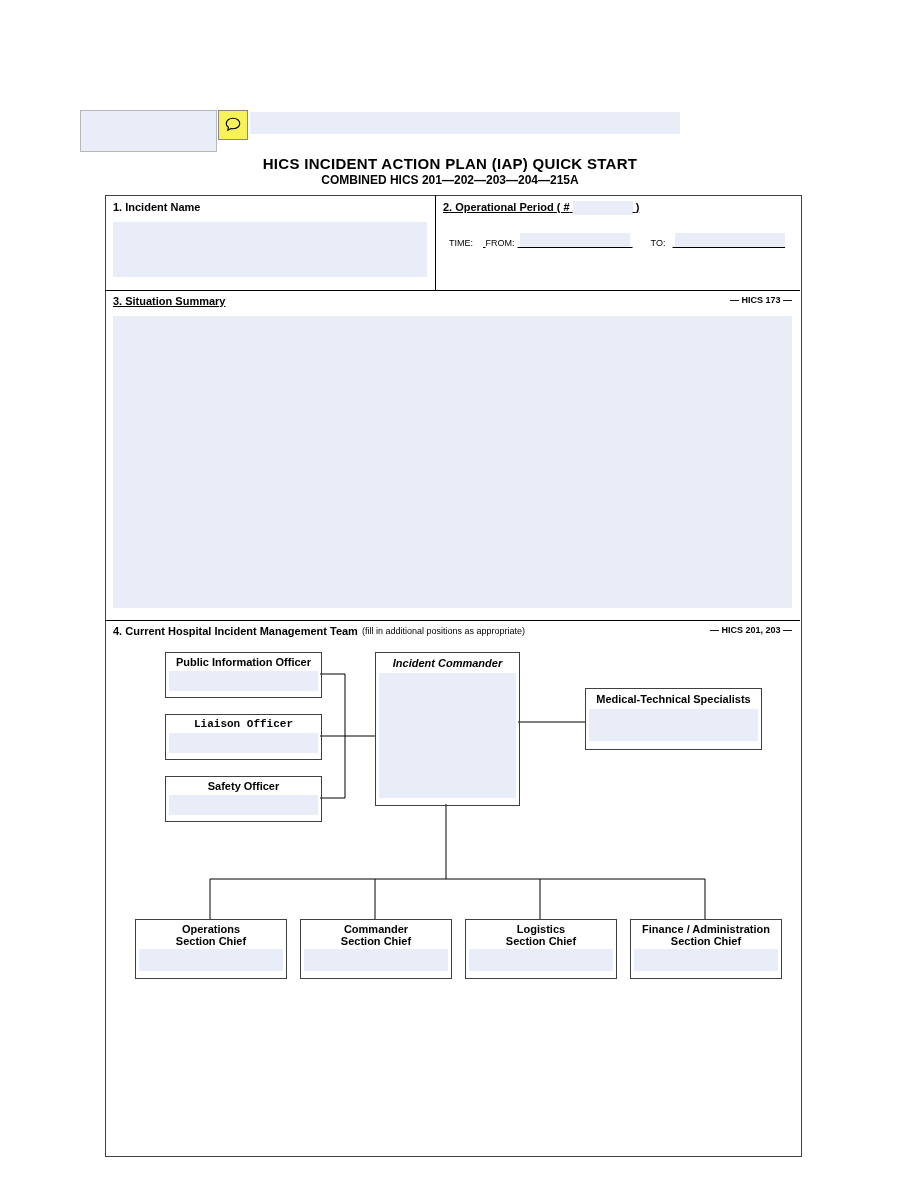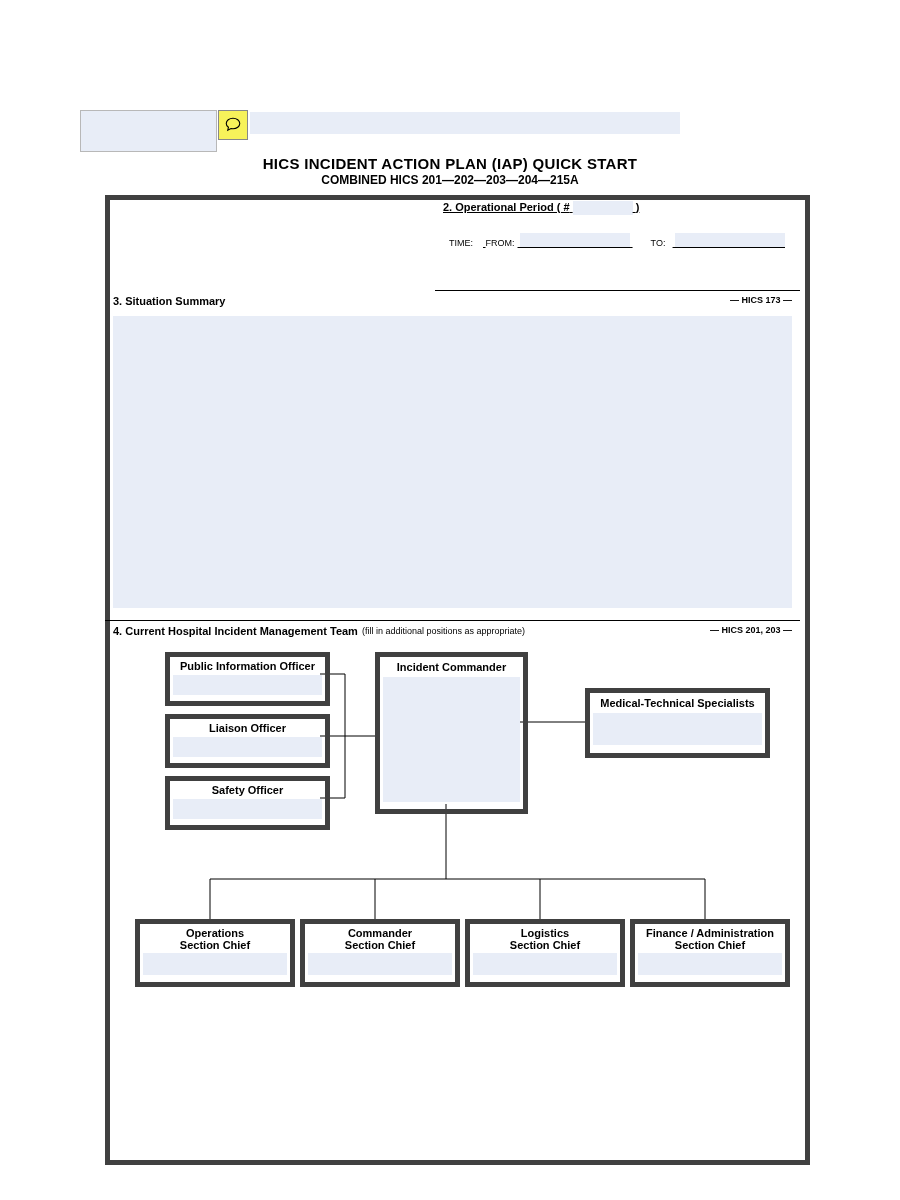--- a/index.html
+++ b/index.html
@@ -1,18 +1,18 @@
 <!DOCTYPE html>
 <html><head>
 <meta charset="utf-8">
 <style>
   html,body{margin:0;padding:0;background:#fff;font-family:Arial,Helvetica,sans-serif;font-size:11px;color:#000}
   .page{position:relative;width:900px;height:1200px;margin:15px auto;background:#fff}
   .fill{background:#e8edf7}
-  .bordered{border:5px solid #404040}
+  .bordered{border:1px solid #404040}
   .abs{position:absolute}
   .center{text-align:center}
   .bold{font-weight:bold}
   .small{font-size:9px}
   .underline{border-bottom:1px solid #000}
 </style>
 </head>
 <body>
 
 <div class="page">
@@ -23,41 +23,45 @@
         <path d="M12 3C7 3 3 6.1 3 10c0 2 1.1 3.8 2.9 5L5 19l4.3-2.2c.9.2 1.8.2 2.7.2 5 0 9-3.1 9-7s-4-7-9-7z" fill="none" stroke="#000" stroke-width="1.5"></path>
       </svg>
   </div>
   <div class="abs fill" style="left:250px;top:97px;width:430px;height:22px;"></div>
 
   <div class="abs center bold" style="left:100px;top:140px;width:700px;font-size:15px;letter-spacing:.3px;">HICS INCIDENT ACTION PLAN (IAP) QUICK START</div>
   <div class="abs center bold" style="left:100px;top:158px;width:700px;font-size:12px;">COMBINED HICS 201—202—203—204—215A</div>
 
   <div class="abs bordered" style="left:105px;top:180px;width:695px;height:960px;"></div>
 
+  <div class="abs" style="left:105px;top:180px;width:330px;height:95px;border-right:1px solid #000;border-bottom:1px solid #000;">
+    <div class="bold" style="padding:6px 8px;">1.  Incident Name</div>
+    <div class="fill" style="margin:3px 8px 0 8px;height:55px;"></div>
+  </div>
 
   <div class="abs" style="left:435px;top:180px;width:365px;height:95px;border-bottom:1px solid #000;text-decoration:underline;">
     <div style="padding:6px 8px;">
       <span class="bold">2. Operational Period   (  #</span>
       <span class="fill" style="display:inline-block;width:60px;height:14px;vertical-align:middle;"></span>
       <span class="bold">)</span>
     </div>
 
 
     <div class="small" style="padding:12px 8px 0 14px;white-space:nowrap;">
       <span style="display:inline-block;width:34px;">TIME:</span>
       <span style="display:inline-block;width:32px;">FROM:</span>
       <span class="fill underline" style="display:inline-block;width:110px;height:14px;vertical-align:bottom;"></span>
       <span style="display:inline-block;width:22px;margin-left:18px;">TO:</span>
       <span class="fill underline" style="display:inline-block;width:110px;height:14px;vertical-align:bottom;"></span>
     </div>
   </div>
 
   <div class="abs" style="left:105px;top:275px;width:695px;height:330px;border-bottom:1px solid #000;">
     <div style="padding:5px 8px 3px 8px;height:14px;">
-      <span class="bold" style="float:left;">3.  Situation Summary</span>
+      <span class="bold" style="float:left;text-decoration:underline;">3.  Situation Summary</span>
       <span class="bold small" style="float:right;">— HICS 173 —</span>
     </div>
     <div class="fill" style="margin:4px 8px 8px 8px;height:292px;"></div>
   </div>
 
   <div class="abs" style="left:105px;top:605px;width:695px;height:535px;">
     <div style="padding:5px 8px 3px 8px;height:14px;">
       <span class="bold" style="float:left;">4.  Current Hospital Incident Management Team</span>
       <span class="small" style="float:left;margin-left:4px;margin-top:1px;">(fill in additional positions as appropriate)</span>
       <span class="bold small" style="float:right;">— HICS 201, 203 —</span>
@@ -82,30 +86,30 @@
         <line x1="105" y1="235" x2="105" y2="275" stroke="#000"></line>
         <line x1="270" y1="235" x2="270" y2="275" stroke="#000"></line>
         <line x1="435" y1="235" x2="435" y2="275" stroke="#000"></line>
         <line x1="600" y1="235" x2="600" y2="275" stroke="#000"></line>
       </svg>
 
       <div class="abs bordered" style="left:60px;top:8px;width:155px;height:44px;">
         <div class="bold center" style="padding:3px 2px;">Public Information Officer</div>
         <div class="fill" style="margin:0 3px 3px 3px;height:20px;"></div>
       </div>
-      <div class="abs bordered" style="left:60px;top:70px;width:155px;height:44px;">
+      <div class="abs bordered" style="left:60px;top:70px;width:155px;height:44px;font-family:Liberation Mono, monospace;">
         <div class="bold center" style="padding:3px 2px;">Liaison Officer</div>
         <div class="fill" style="margin:0 3px 3px 3px;height:20px;"></div>
       </div>
       <div class="abs bordered" style="left:60px;top:132px;width:155px;height:44px;">
         <div class="bold center" style="padding:3px 2px;">Safety Officer</div>
         <div class="fill" style="margin:0 3px 3px 3px;height:20px;"></div>
       </div>
 
-      <div class="abs bordered" style="left:270px;top:8px;width:143px;height:152px;">
+      <div class="abs bordered" style="left:270px;top:8px;width:143px;height:152px;font-style:italic;">
         <div class="bold center" style="padding:4px 2px;">Incident Commander</div>
         <div class="fill" style="margin:0 3px 3px 3px;height:125px;"></div>
       </div>
 
       <div class="abs bordered" style="left:480px;top:44px;width:175px;height:60px;">
         <div class="bold center" style="padding:4px 2px;">Medical-Technical Specialists</div>
         <div class="fill" style="margin:0 3px 3px 3px;height:32px;"></div>
       </div>
 
       <div class="abs bordered" style="left:30px;top:275px;width:150px;height:58px;">

